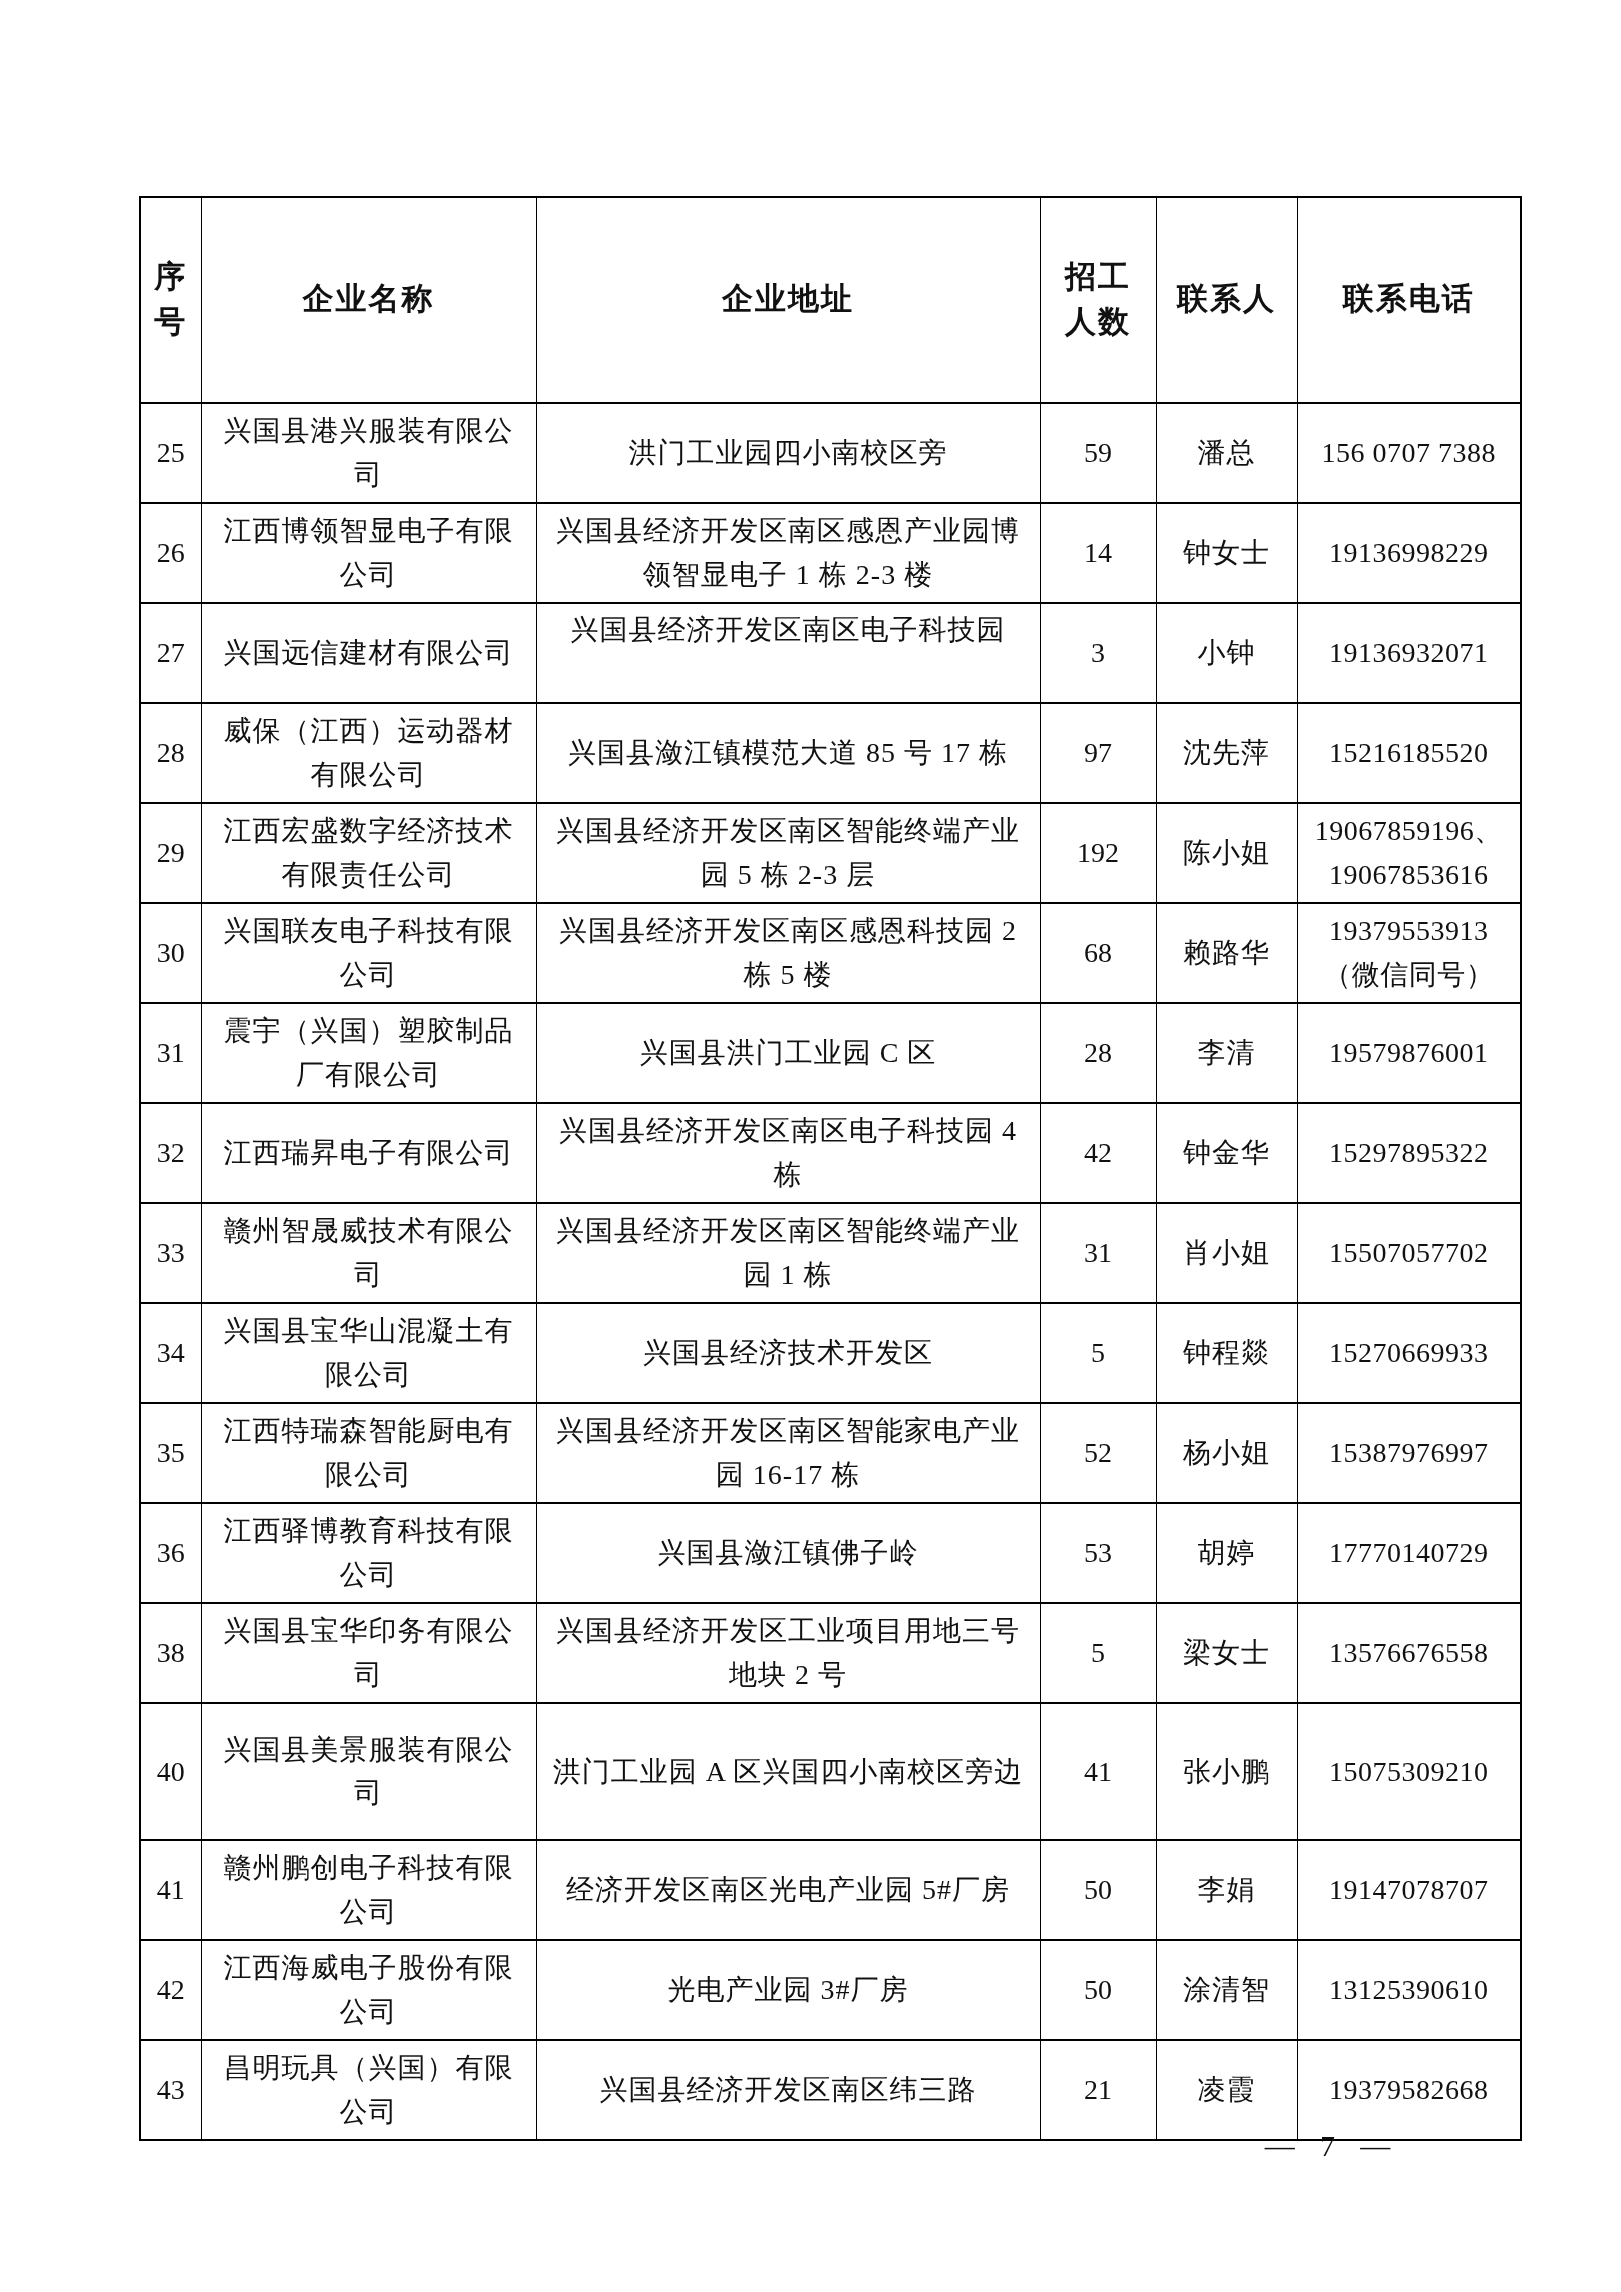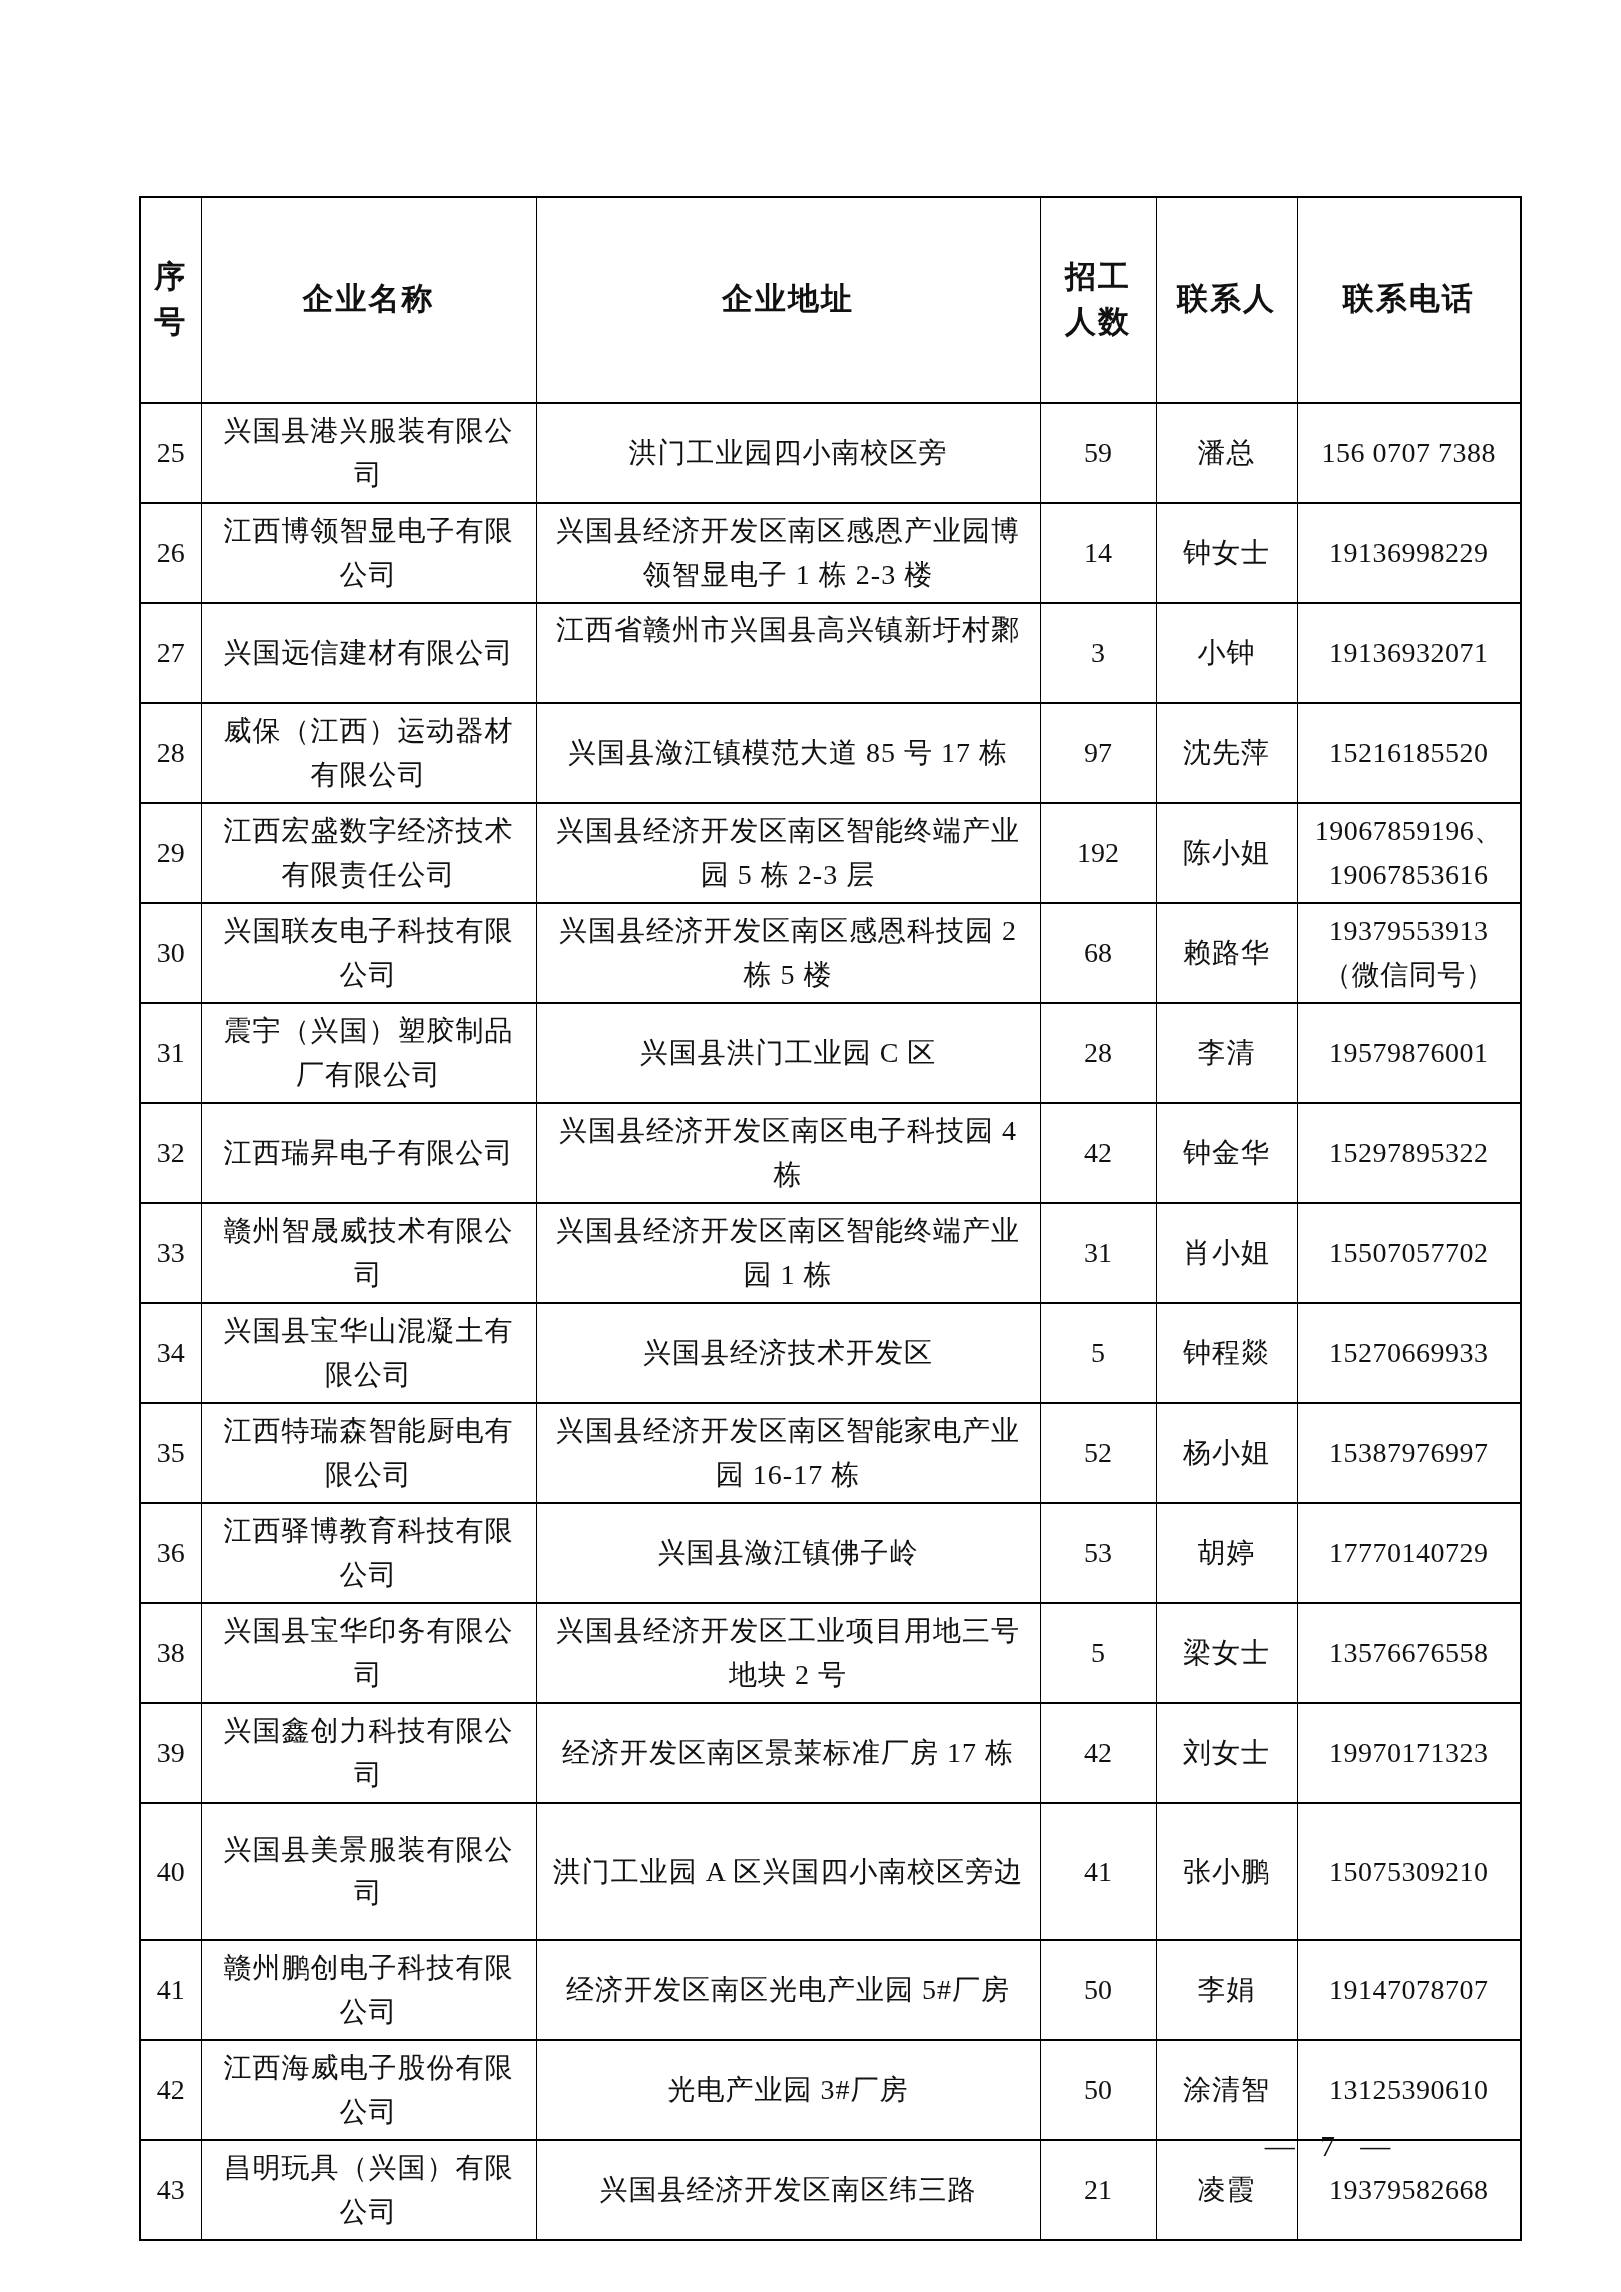--- a/index.html
+++ b/index.html
@@ -99,21 +99,21 @@
     <td class="cell-index">26</td>
     <td class="cell-name">江西博领智显电子有限公司</td>
     <td class="cell-address">兴国县经济开发区南区感恩产业园博领智显电子 1 栋 2-3 楼</td>
     <td class="cell-recruits">14</td>
     <td class="cell-contact">钟女士</td>
     <td class="cell-phone">19136998229</td>
   </tr>
         <tr>
     <td class="cell-index">27</td>
     <td class="cell-name">兴国远信建材有限公司</td>
-    <td class="cell-address" style="vertical-align: top;">江西省赣州市兴国县高兴镇新圩村鄹</td>
+    <td class="cell-address" style="vertical-align: top;">兴国县经济开发区南区电子科技园</td>
     <td class="cell-recruits">3</td>
     <td class="cell-contact">小钟</td>
     <td class="cell-phone">19136932071</td>
   </tr>
         <tr>
     <td class="cell-index">28</td>
     <td class="cell-name">威保（江西）运动器材有限公司</td>
     <td class="cell-address">兴国县潋江镇模范大道 85 号 17 栋</td>
     <td class="cell-recruits">97</td>
     <td class="cell-contact">沈先萍</td>
@@ -186,28 +186,20 @@
     <td class="cell-phone">17770140729</td>
   </tr>
         <tr>
     <td class="cell-index">38</td>
     <td class="cell-name">兴国县宝华印务有限公司</td>
     <td class="cell-address">兴国县经济开发区工业项目用地三号地块 2 号</td>
     <td class="cell-recruits">5</td>
     <td class="cell-contact">梁女士</td>
     <td class="cell-phone">13576676558</td>
   </tr>
-        <tr>
-    <td class="cell-index">39</td>
-    <td class="cell-name">兴国鑫创力科技有限公司</td>
-    <td class="cell-address">经济开发区南区景莱标准厂房 17 栋</td>
-    <td class="cell-recruits">42</td>
-    <td class="cell-contact">刘女士</td>
-    <td class="cell-phone">19970171323</td>
-  </tr>
         <tr class="row-tall">
     <td class="cell-index">40</td>
     <td class="cell-name">兴国县美景服装有限公司</td>
     <td class="cell-address">洪门工业园 A 区兴国四小南校区旁边</td>
     <td class="cell-recruits">41</td>
     <td class="cell-contact">张小鹏</td>
     <td class="cell-phone">15075309210</td>
   </tr>
         <tr>
     <td class="cell-index">41</td>

